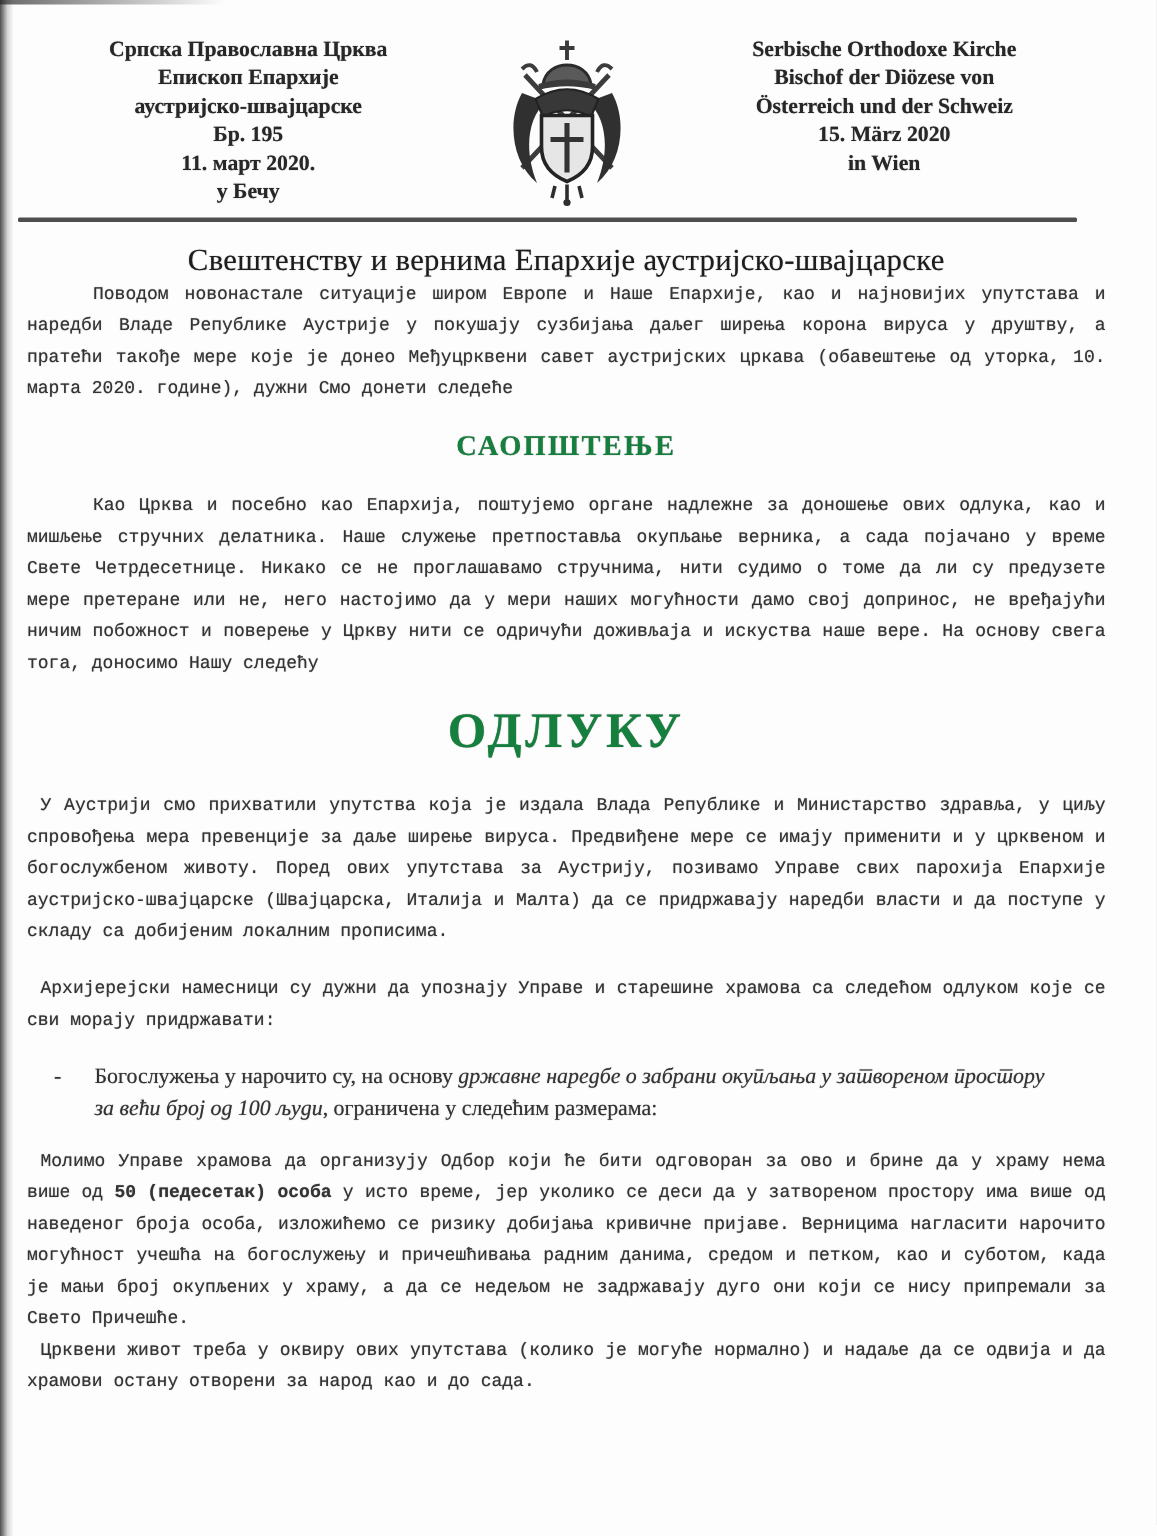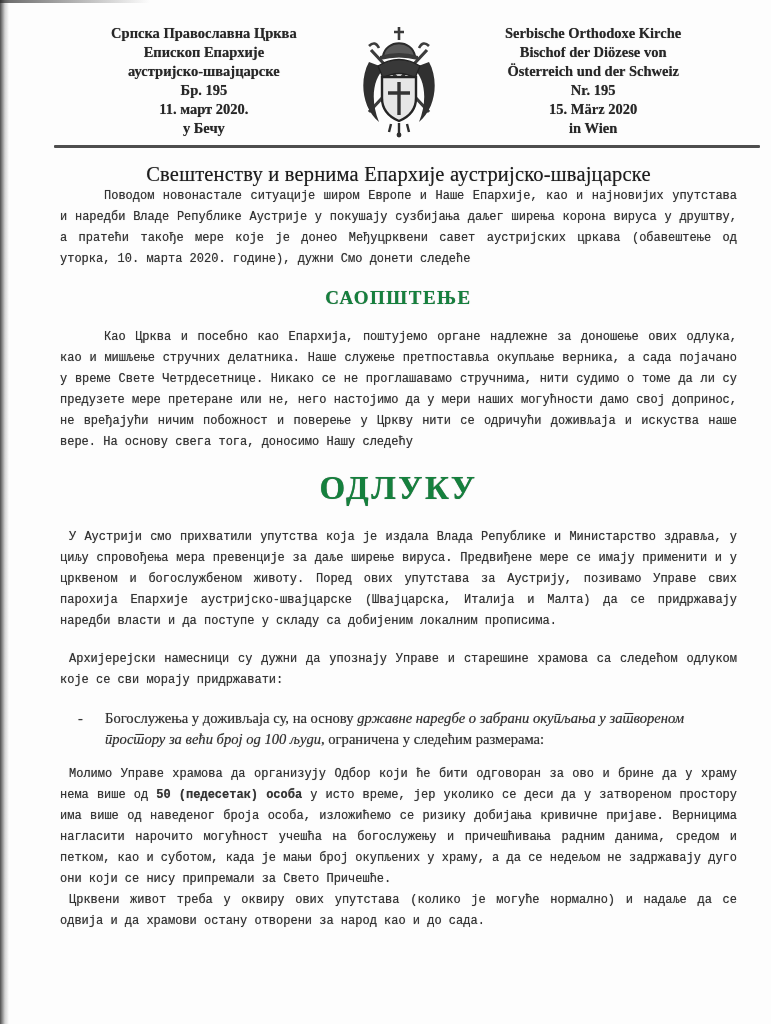--- a/index.html
+++ b/index.html
@@ -15,21 +15,21 @@
   .scan-edge-left {
     position:absolute; left:0; top:0; bottom:0; width:9px;
     background:linear-gradient(to right, rgba(35,35,35,.8), rgba(90,90,90,.25) 55%, rgba(0,0,0,0));
     pointer-events:none;
   }
   .scan-edge-top {
     position:absolute; left:0; top:0; height:3px; width:150px;
     background:linear-gradient(to right, rgba(40,40,40,.7), rgba(0,0,0,0));
     pointer-events:none;
   }
-  .content { padding:24px 34px 0 60px; }
+  .content { padding:24px 34px 0 18px; }
   .content * { text-shadow:0 0 .7px rgba(55,55,55,.65); }
 
   
   .letterhead { display:flex; justify-content:space-between; align-items:flex-start; }
   .lh-block {
     width:295px; text-align:center; font-weight:bold;
     font-size:14.5px; line-height:19px; color:#272727;
   }
   .emblem-wrap { width:104px; display:flex; justify-content:center; padding-top:2px; }
   .emblem-wrap svg { filter:blur(.4px); }
@@ -111,21 +111,20 @@
 
           <path d="M42 98 L40 106 M58 98 L60 106 M50 97 L50 107" stroke="#2e2e2e" stroke-width="2.4"></path>
           <circle cx="50" cy="109" r="2.4" fill="#2e2e2e"></circle>
         </svg>
       </div>
 
       <div class="lh-block">
         <div>Serbische Orthodoxe Kirche</div>
         <div>Bischof der Diözese von</div>
         <div>Österreich und der Schweiz</div>
-        <div>Nr. 195</div>
         <div>15. März 2020</div>
         <div>in Wien</div>
       </div>
     </div>
 
     <div class="rule"></div>
 
     <h1 class="doc-title">Свештенству и вернима Епархије аустријско-швајцарске</h1>
 
     <p class="body indent-lg mt">Поводом новонастале ситуације широм Европе и Наше Епархије, као и најновијих упутстава и наредби Владе Републике Аустрије у покушају сузбијања даљег ширења корона вируса у друштву, а пратећи такође мере које је донео Међуцрквени савет аустријских цркава (обавештење од уторка, 10. марта 2020. године), дужни Смо донети следеће</p>
@@ -135,21 +134,21 @@
     <p class="body indent-lg">Као Црква и посебно као Епархија, поштујемо органе надлежне за доношење ових одлука, као и мишљење стручних делатника. Наше служење претпоставља окупљање верника, а сада појачано у време Свете Четрдесетнице. Никако се не проглашавамо стручнима, нити судимо о томе да ли су предузете мере претеране или не, него настојимо да у мери наших могућности дамо свој допринос, не вређајући ничим побожност и поверење у Цркву нити се одричући доживљаја и искуства наше вере. На основу свега тога, доносимо Нашу следећу</p>
 
     <h2 class="sec decision">ОДЛУКУ</h2>
 
     <p class="body indent-sm">У Аустрији смо прихватили упутства која је издала Влада Републике и Министарство здравља, у циљу спровођења мера превенције за даље ширење вируса. Предвиђене мере се имају применити и у црквеном и богослужбеном животу. Поред ових упутстава за Аустрију, позивамо Управе свих парохија Епархије аустријско-швајцарске (Швајцарска, Италија и Малта) да се придржавају наредби власти и да поступе у складу са добијеним локалним прописима.</p>
 
     <p class="body indent-sm">Архијерејски намесници су дужни да упознају Управе и старешине храмова са следећом одлуком које се сви морају придржавати:</p>
 
     <div class="bullet-row">
       <span class="bullet-marker">-</span>
-      <span class="bullet-text"><span>Богослужења у доживљаја су, на основу </span><span class="it">државне наредбе о забрани окупљања у затвореном простору за већи број од 100 људи</span><span>, ограничена у следећим размерама:</span></span>
+      <span class="bullet-text"><span>Богослужења у нарочито су, на основу </span><span class="it">државне наредбе о забрани окупљања у затвореном простору за већи број од 100 људи</span><span>, ограничена у следећим размерама:</span></span>
     </div>
 
     <p class="body indent-sm tight"><span>Молимо Управе храмова да организују Одбор који ће бити одговоран за ово и брине да у храму нема више од </span><span class="b">50 (педесетак) особа</span><span> у исто време, јер уколико се деси да у затвореном простору има више од наведеног броја особа, изложићемо се ризику добијања кривичне пријаве. Верницима нагласити нарочито могућност учешћа на богослужењу и причешћивања радним данима, средом и петком, као и суботом, када је мањи број окупљених у храму, а да се недељом не задржавају дуго они који се нису припремали за Свето Причешће.</span></p>
 
     <p class="body indent-sm tight">Црквени живот треба у оквиру ових упутстава (колико је могуће нормално) и надаље  да се одвија и да храмови остану отворени за народ као и до сада.</p>
 
   </div>
 </div>
 
 </body></html>

